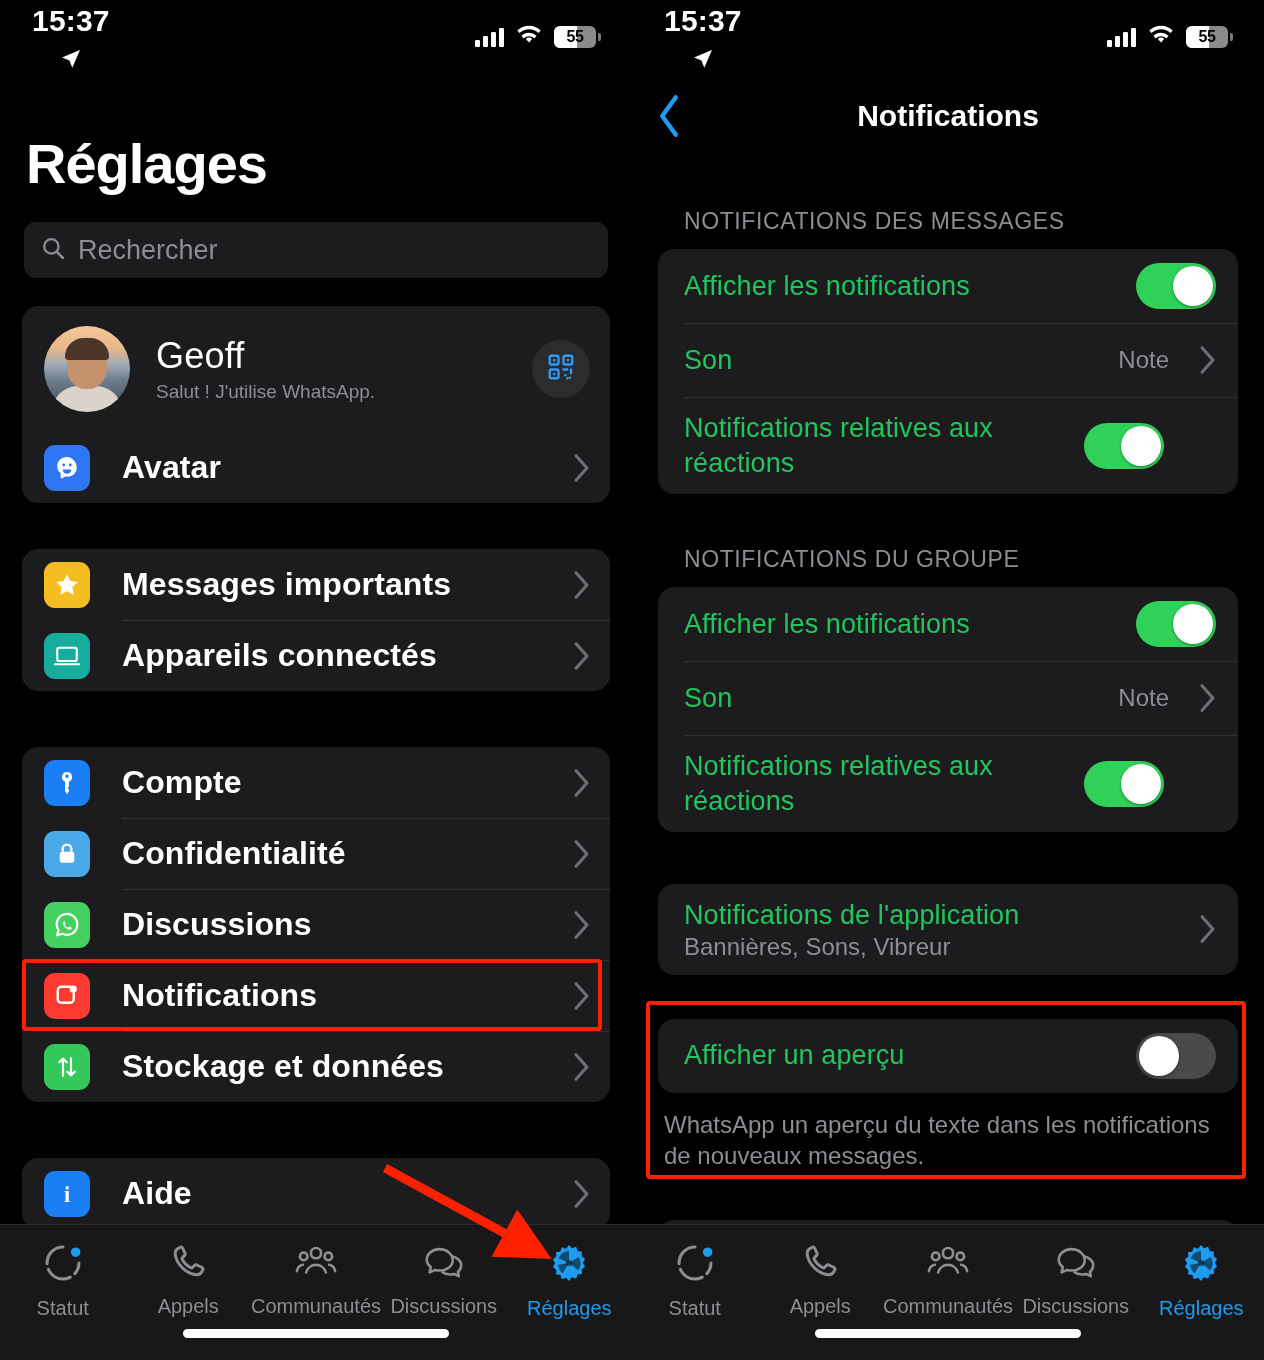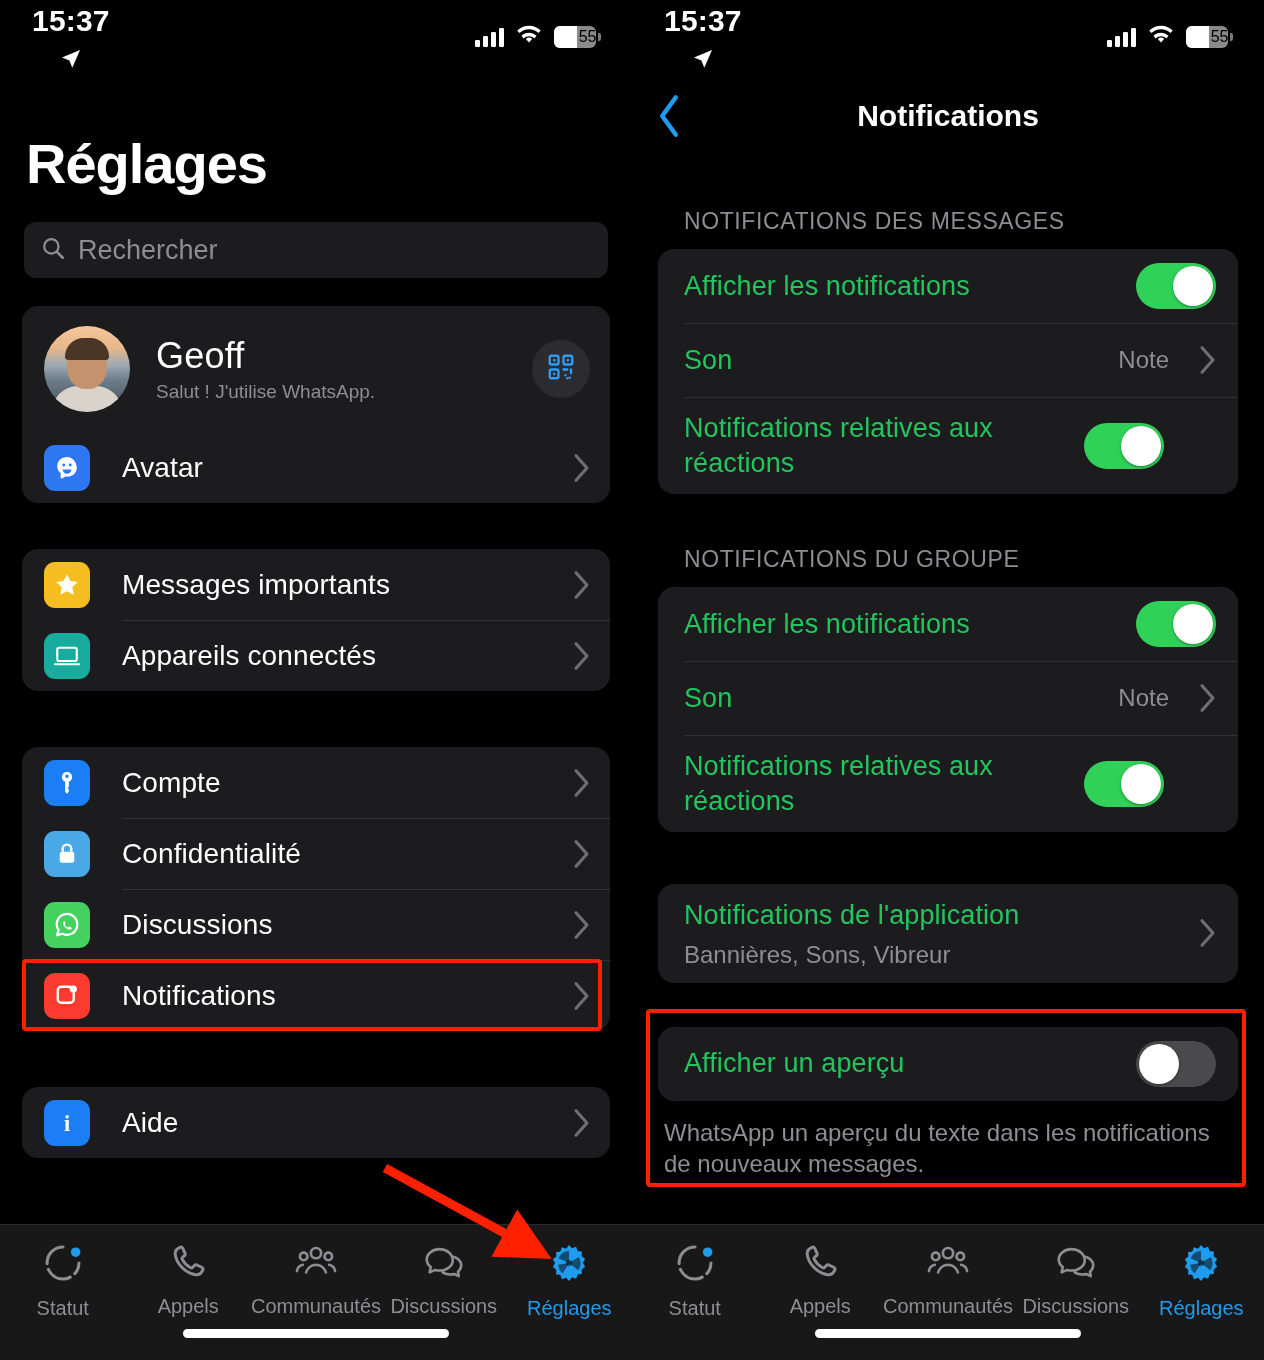--- a/index.html
+++ b/index.html
@@ -22,41 +22,41 @@
   .sb-right { display: flex; align-items: center; gap: 12px; }
   .loc-icon svg { display: block; }
   .bars { display: flex; align-items: flex-end; gap: 3px; height: 20px; }
   .bars i { display: block; width: 5px; background: #fff; border-radius: 1.2px; }
   .bars i:nth-child(1){height:7px}.bars i:nth-child(2){height:11px}
   .bars i:nth-child(3){height:15px}.bars i:nth-child(4){height:19px}
   .battery { position: relative; width: 42px; height: 22px; border-radius: 6px;
              background: #8a8a8a; display: flex; align-items: center; }
   .battery .fill { position: absolute; left: 0; top: 0; bottom: 0; width: 55%;
                    background: #fff; border-radius: 6px 0 0 6px; }
-  .battery .pct { position: relative; z-index: 2; width: 100%; text-align: right;
-                  font-size: 16px; font-weight: 400; color: #000; letter-spacing: -.3px; }
+  .battery .pct { position: relative; z-index: 2; width: 100%; text-align: center;
+                  font-size: 16px; font-weight: 700; color: #000; letter-spacing: -.3px; }
   .battery .tip { position: absolute; right: -5px; top: 7px; width: 3px; height: 8px;
                   background: #7a7a7a; border-radius: 0 2px 2px 0; }
 
   
   .big-title { color: #fff; font-size: 56px; font-weight: 700; letter-spacing: -1px;
                padding: 62px 0 0 26px; line-height: 1; }
   .searchbar { margin: 30px 24px 0 24px; height: 56px; background: #1c1c1e;
                border-radius: 12px; display: flex; align-items: center; padding: 0 16px; gap: 12px; }
   .searchbar .ph { color: #8d8d93; font-size: 27px; }
 
   
   .card { margin: 0 22px; background: #1c1c1e; border-radius: 16px; overflow: hidden; }
   .row { position: relative; display: flex; align-items: center; min-height: 71px;
          padding: 0 20px 0 22px; }
   .row + .row::before { content: ""; position: absolute; left: 100px; right: 0; top: 0;
                         height: 1px; background: #333336; }
   .row .ic { width: 46px; height: 46px; border-radius: 11px; flex: 0 0 46px;
              display: flex; align-items: center; justify-content: center; margin-right: 32px; }
-  .row .lbl { color: #fff; font-size: 28px; flex: 1; letter-spacing: .1px; }
+  .row .lbl { color: #fff; font-size: 32px; flex: 1; letter-spacing: .1px; font-weight: bold; }
   .chev { color: #6e6e73; font-size: 30px; line-height: 1; font-weight: 500; }
   .chev svg { display:block; }
 
   
   .profile { display: flex; align-items: center; padding: 20px 20px 20px 22px; position: relative; }
   .avatar { width: 86px; height: 86px; border-radius: 50%; flex: 0 0 86px; overflow: hidden;
             background: linear-gradient(#f4c89c 0%, #e8b68b 26%, #9aa9b4 46%, #6f7f8c 62%, #3d4a55 100%);
             position: relative; }
   .avatar .head { position: absolute; left: 50%; top: 20%; transform: translateX(-50%);
                   width: 40px; height: 46px; border-radius: 50% 50% 46% 46%; background: #c4926c; }
@@ -102,21 +102,21 @@
   .rrow .rl { color: #22c55e; font-size: 27px; flex: 1; line-height: 1.28; letter-spacing: .1px; }
   .rrow .rv { color: #8d8d93; font-size: 24px; margin-right: 30px; }
   .toggle { width: 80px; height: 46px; border-radius: 23px; position: relative; flex: 0 0 80px; }
   .toggle.on { background: #30d158; }
   .toggle.off { background: #4a4a4d; }
   .toggle .knob { position: absolute; top: 3px; width: 40px; height: 40px; border-radius: 50%;
                   background: #fff; box-shadow: 0 1px 3px rgba(0,0,0,.4); }
   .toggle.on .knob { right: 3px; }
   .toggle.off .knob { left: 3px; }
   .rcard { margin: 0 26px; background: #1c1c1e; border-radius: 16px; overflow: hidden; }
-  .rsub { color: #8d8d93; font-size: 24px; margin-top: 8px; }
+  .rsub { color: #8d8d93; font-size: 24px; margin-top: 0; }
   .footnote { color: #8d8d93; font-size: 24px; line-height: 1.32; padding: 16px 36px 0 32px; }
   .destructive { color: #ff3b30; font-size: 28px; }
 
   
   .arrow { position: absolute; left: 0; top: 0; width: 632px; height: 1360px; pointer-events: none; }
 </style>
 </head>
 <body>
 
 <div class="screens">
@@ -293,20 +293,33 @@
                 <circle cx="17" cy="6.4" r="2.9" fill="#fff"></circle>
               </svg>
           </span>
           <span class="lbl">Notifications</span>
           <span class="chev">
             <svg width="17" height="30" viewBox="0 0 12 22" fill="none" stroke="#6e6e73" stroke-width="2.3" stroke-linecap="round" stroke-linejoin="round">
                 <path d="M2 2l8 9-8 9"></path>
               </svg>
           </span>
         </div>
+        <div class="row">
+          <span class="ic" style="background:#34c759">
+            <svg width="28" height="28" viewBox="0 0 24 24" fill="none" stroke="#fff" stroke-width="1.9" stroke-linecap="round" stroke-linejoin="round">
+                <path d="M8.6 19.4V4.8M8.6 4.8 5.4 8M8.6 4.8l3.2 3.2M15.4 4.6v14.6M15.4 19.2l3.2-3.2M15.4 19.2l-3.2-3.2"></path>
+              </svg>
+          </span>
+          <span class="lbl">Stockage et données</span>
+          <span class="chev">
+            <svg width="17" height="30" viewBox="0 0 12 22" fill="none" stroke="#6e6e73" stroke-width="2.3" stroke-linecap="round" stroke-linejoin="round">
+                <path d="M2 2l8 9-8 9"></path>
+              </svg>
+          </span>
+        </div>
       </div>
 
       <div class="hlbox" style="left:22px; top:212px; width:580px; height:72px;"></div>
     </div>
 
     <div class="gap-l"></div>
 
     <div class="card">
       <div class="row">
         <span class="ic" style="background:#1b7ef5">

